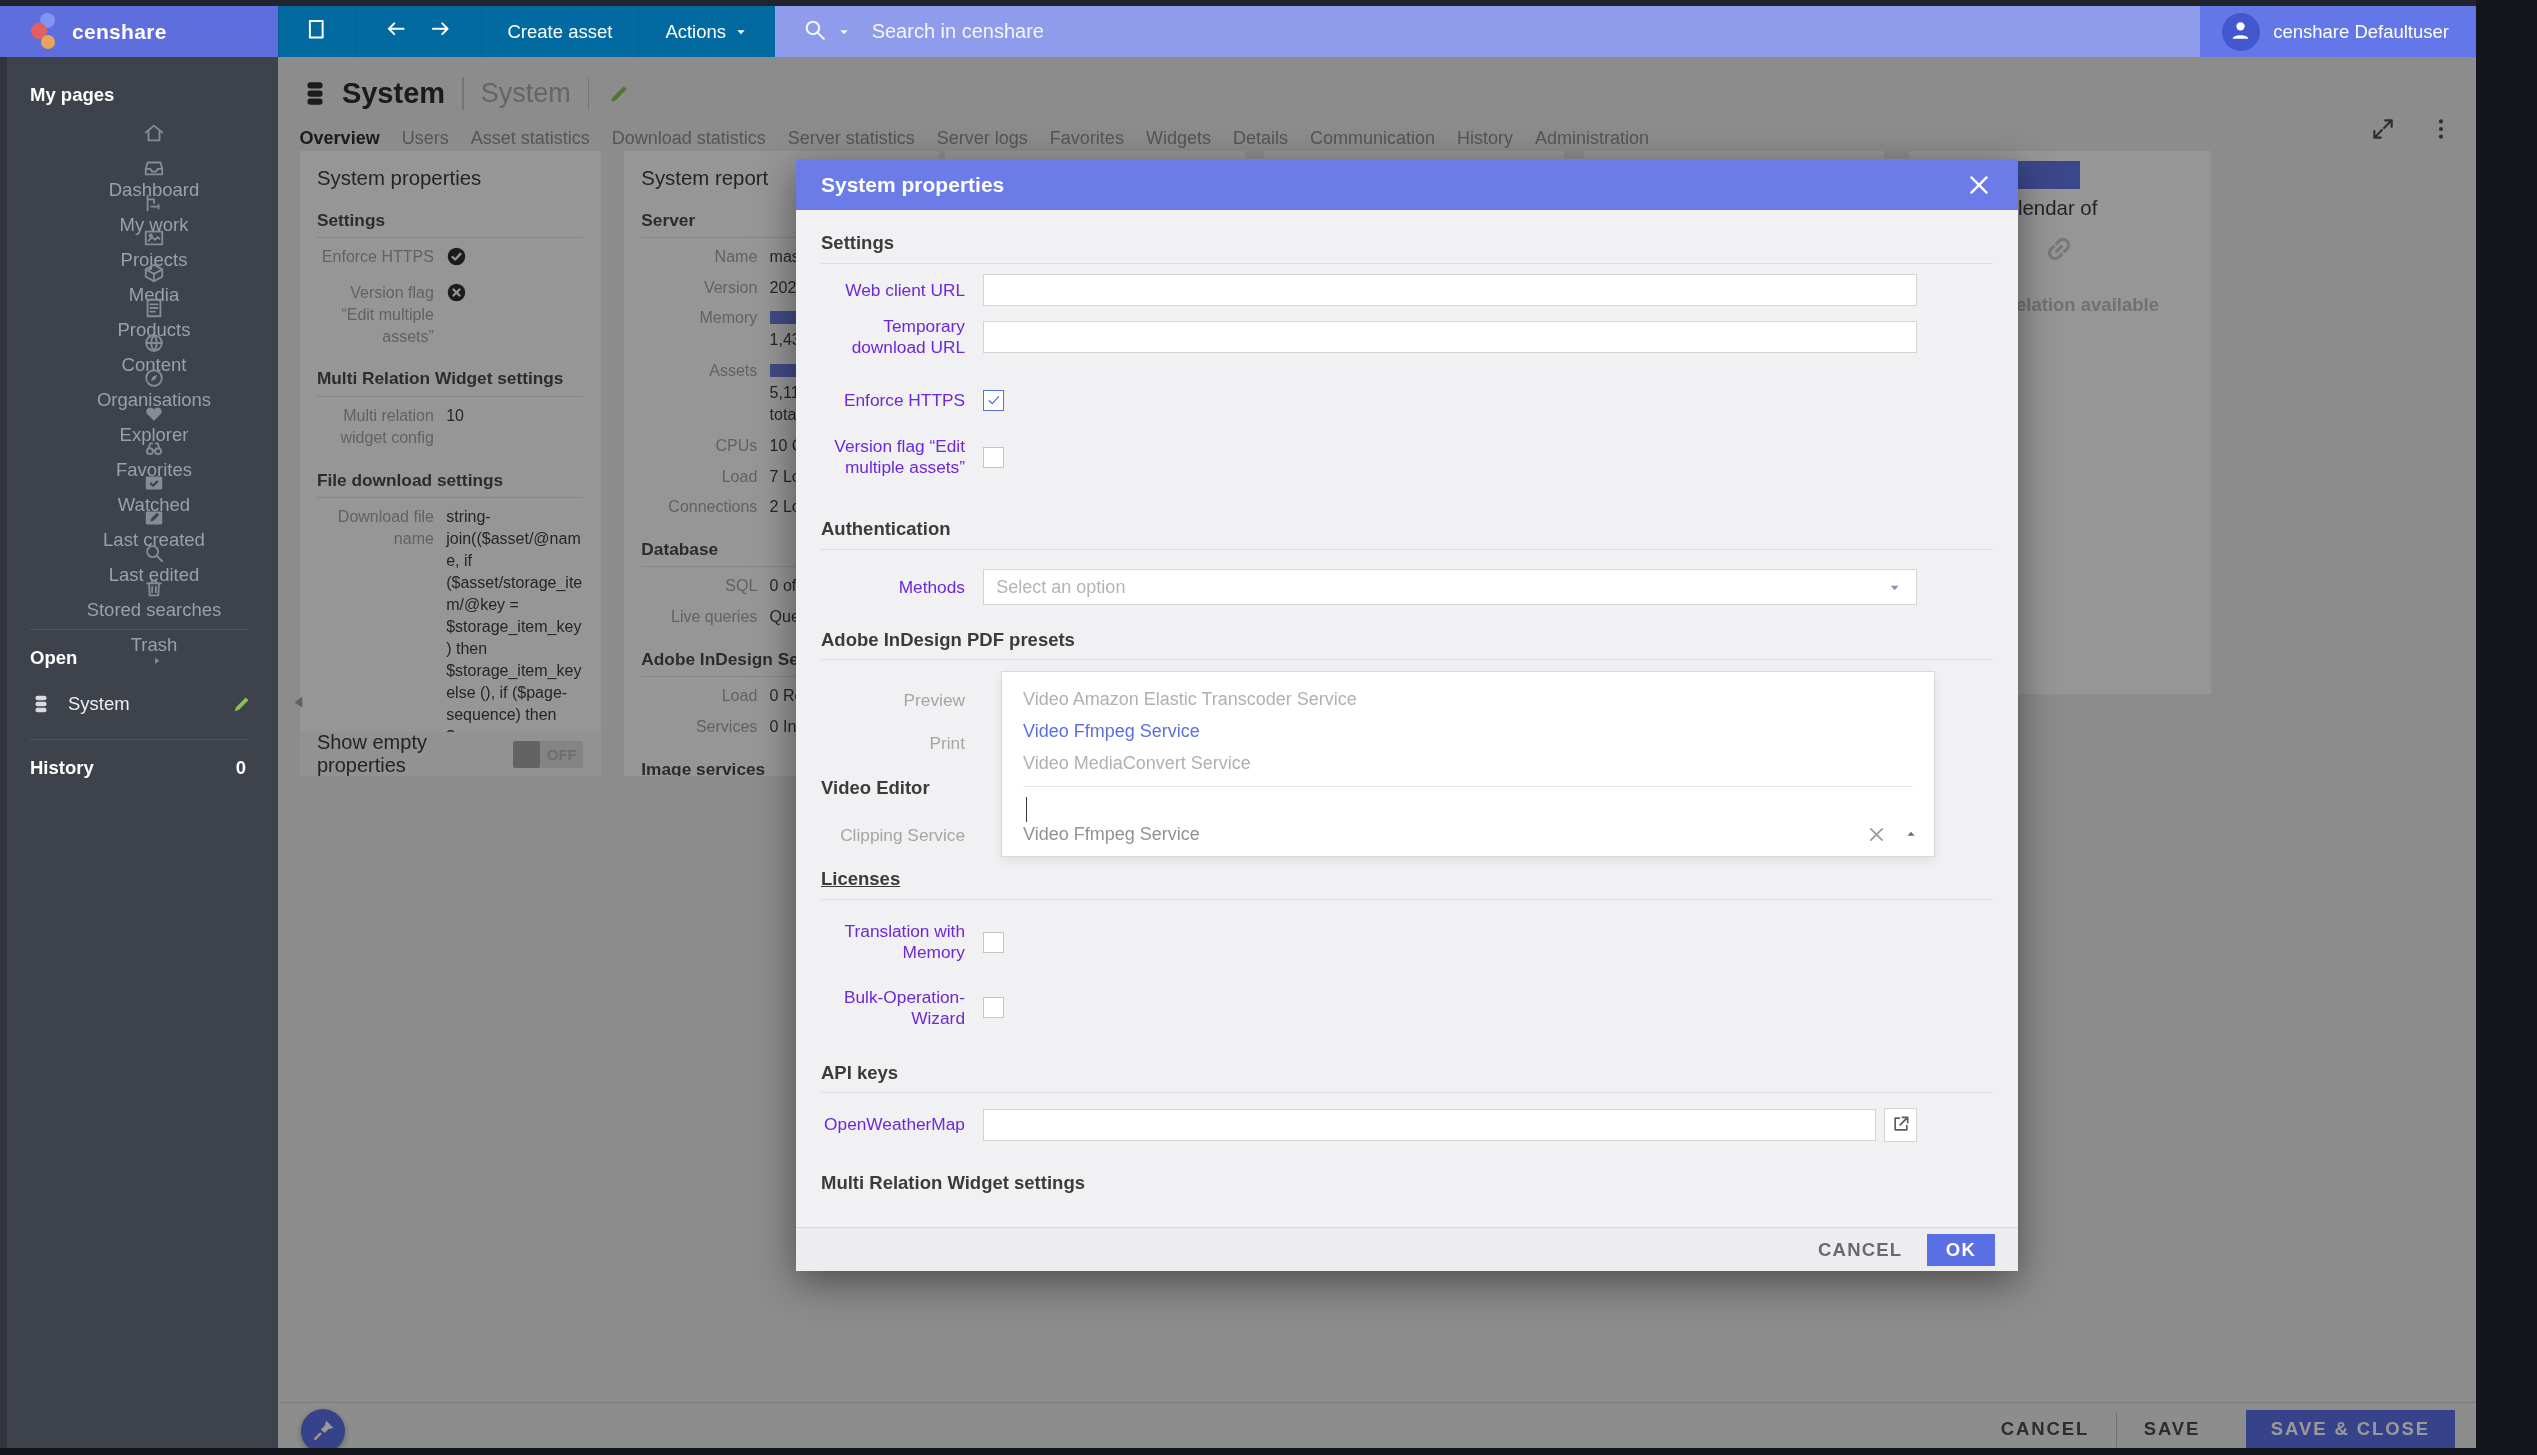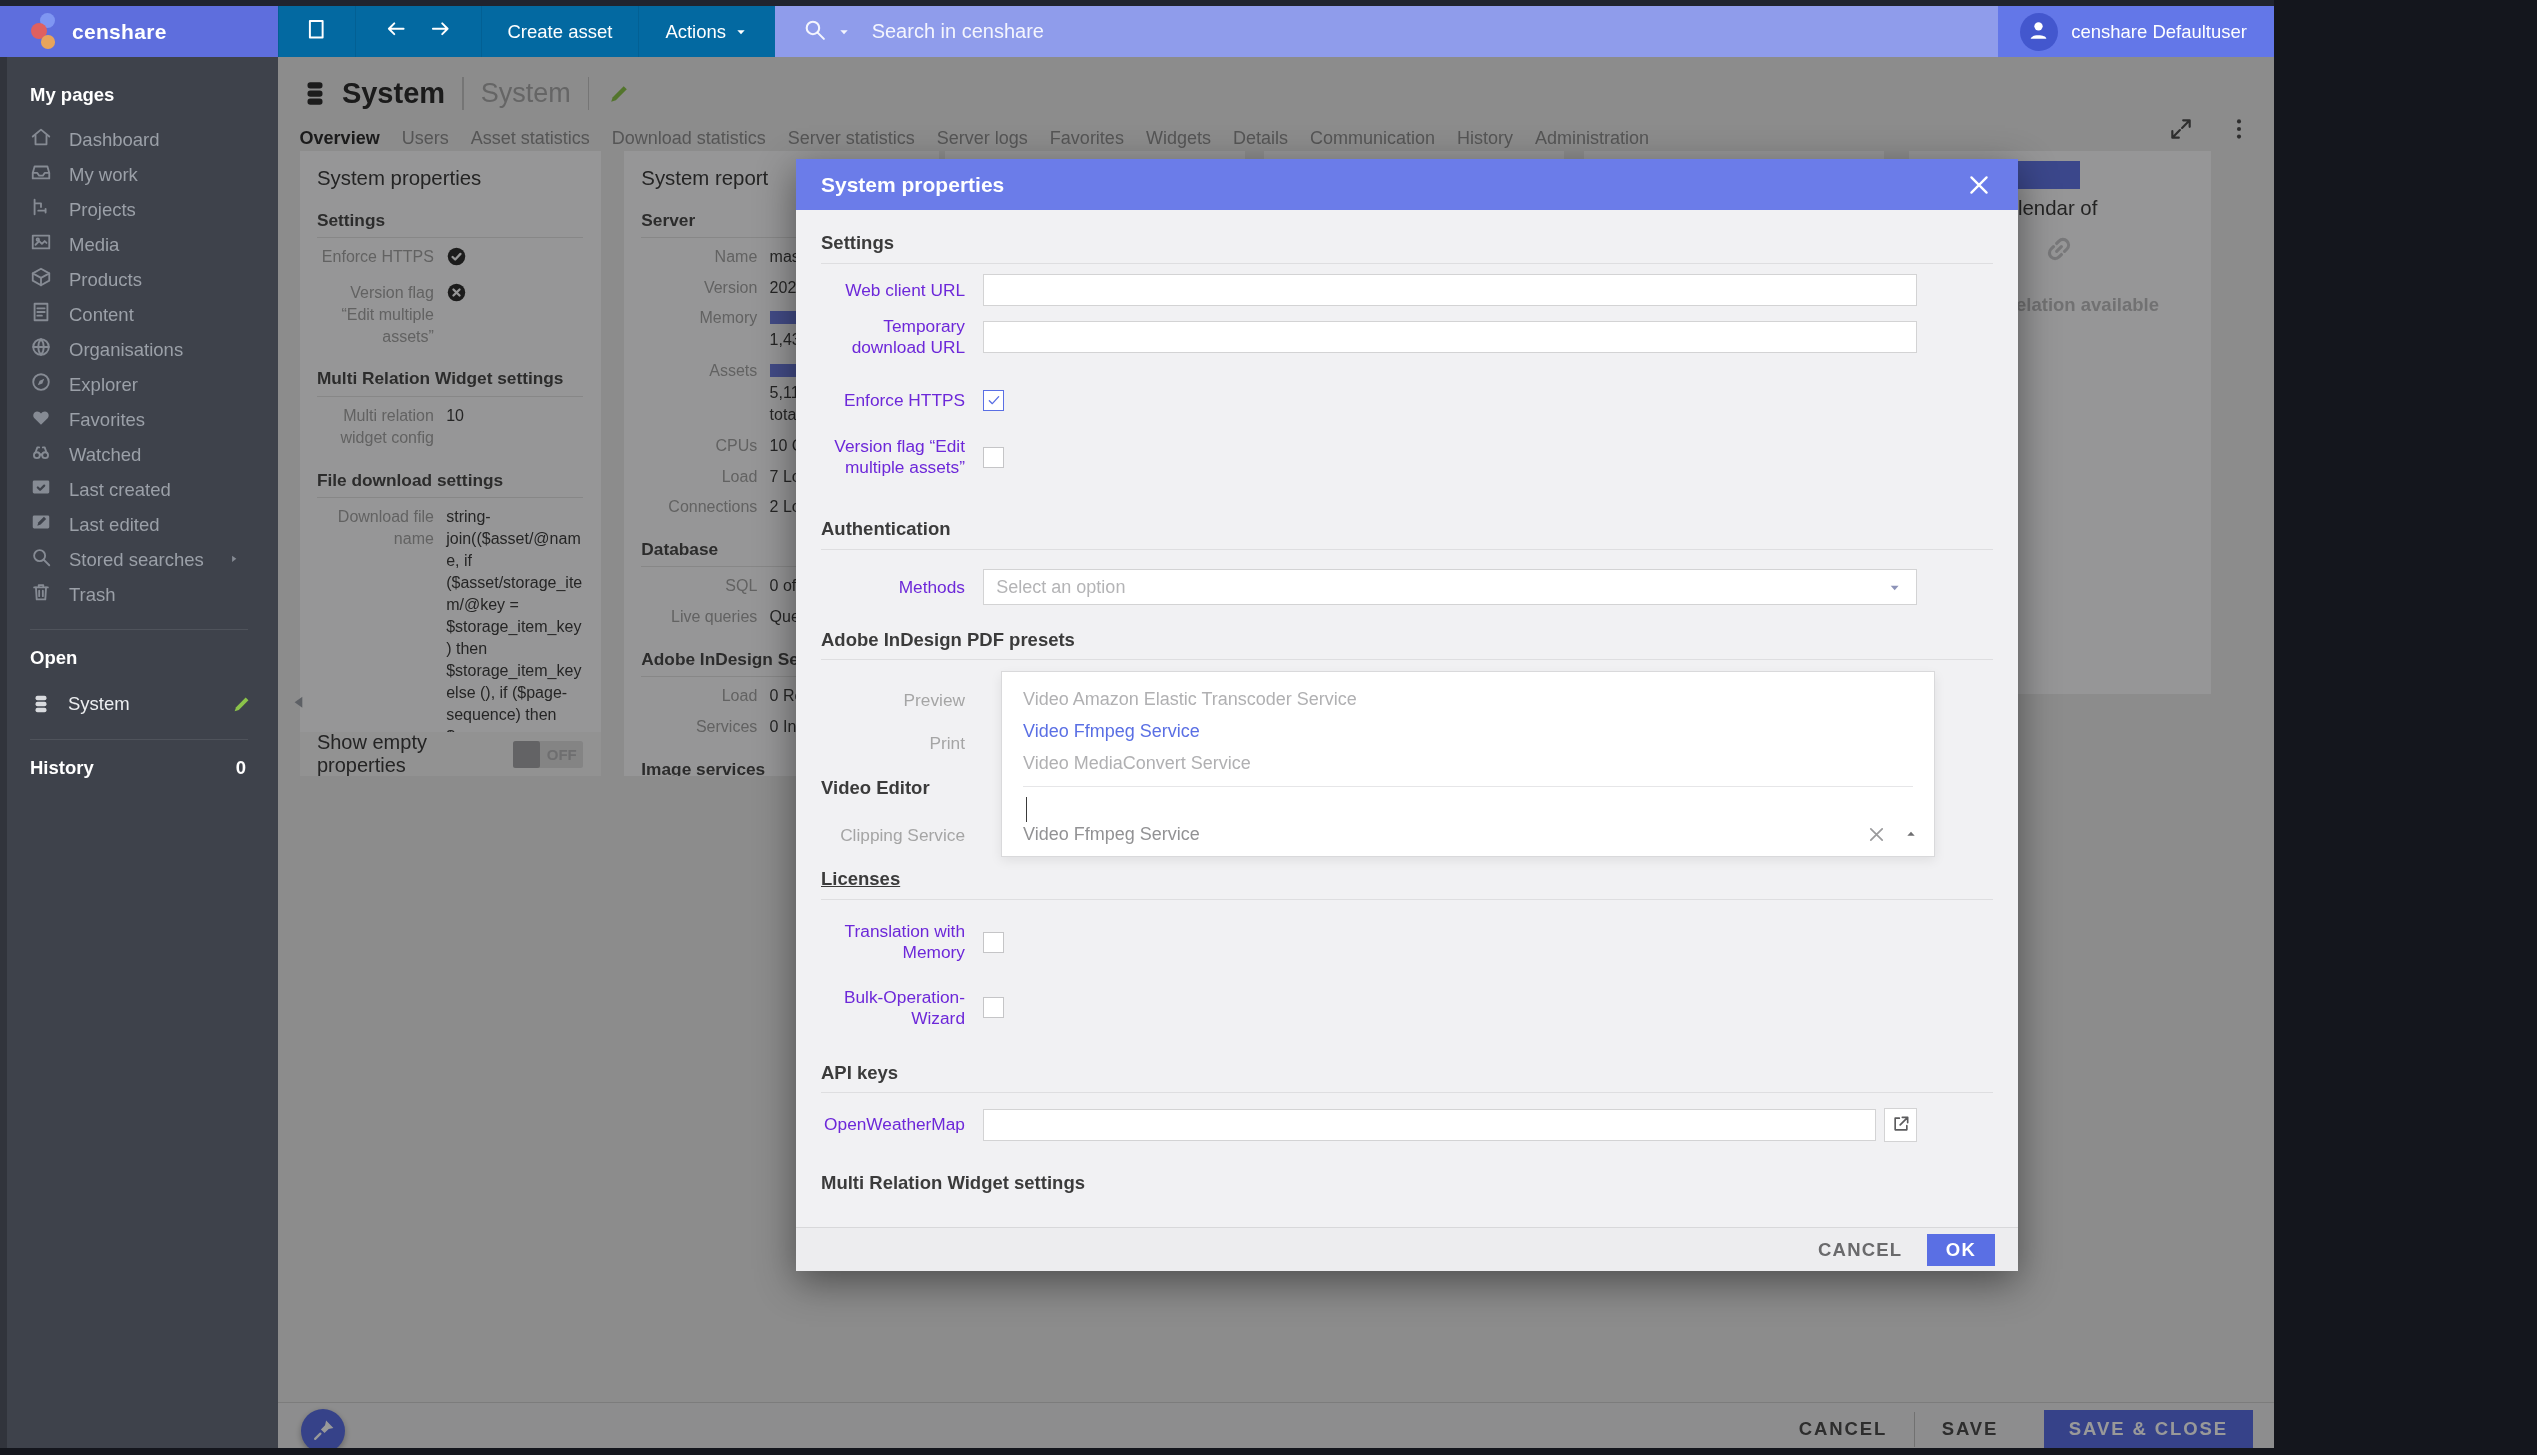--- a/index.html
+++ b/index.html
@@ -1,18 +1,18 @@
 <!DOCTYPE html>
 <html style="font-size:10px"><head>
 <meta charset="utf-8">
 <style>
   * { margin:0; padding:0; box-sizing:border-box; }
   html,body { background:#14161d; }
   body { font-family:"Liberation Sans", sans-serif; }
-  .screen { position:relative; width:2274px; height:1455px; background:#20242f; overflow:hidden; }
+  .screen { position:relative; width:2476px; height:1455px; background:#20242f; overflow:hidden; }
 
   
   .top-dark { position:absolute; left:0; top:0; width:100%; height:6.2px; background:#20242f; z-index:70; }
   .topbar { position:absolute; left:0; top:6.2px; width:100%; height:51px; display:flex; align-items:stretch; z-index:70; color:#fff; }
   .brand { width:278px; background:#5e6edd; display:flex; align-items:center; padding-left:30px; gap:10px; }
   .brand-mark { position:relative; width:32px; height:37px; flex:0 0 auto; }
   .brand-mark i { position:absolute; border-radius:50%; }
   .brand-mark .d1 { width:15px; height:15px; background:#7f96f2; left:10px; top:0; }
   .brand-mark .d2 { width:16px; height:16px; background:#e06060; left:1.2px; top:10px; }
   .brand-mark .d3 { width:13.6px; height:13.6px; background:#e8a45c; left:11px; top:22px; }
@@ -28,21 +28,21 @@
   .avatar svg { width:25px; height:25px; color:#fff; }
   .tb-user-name { font-size:18.5px; }
   .caret { display:inline-flex; }
   .caret svg { width:16px; height:16px; }
 
   
   .sidebar { position:absolute; left:0; top:57px; width:278px; bottom:0; background:#3e424b; z-index:60; color:#9ba0a8; }
   .sidebar .edge { position:absolute; left:0; top:0; bottom:0; width:7.4px; background:#31343c; }
   .sb-inner { padding:27px 0 0 30px; }
   .sb-section { color:#fff; font-weight:bold; font-size:18.5px; margin-bottom:16px; }
-  .sb-item { display:flex; align-items:center; gap:17px; height:35px; font-size:18.5px; cursor:pointer; }
+  .sb-item { display:flex; align-items:center; gap:30px; height:35px; font-size:18.5px; cursor:pointer;flex-direction:column; }
   .sb-item svg { width:22px; height:22px; color:#868b94; flex:0 0 auto; }
   .sb-item .sub { margin-left:6.2px; }
   .sb-item .sub svg { width:13.6px; height:13.6px; }
   .sb-div { height:0.6px; background:rgba(255,255,255,0.09); margin:17.3px 30px 17.3px 0; }
   .sb-open-row { display:flex; align-items:center; gap:16px; height:37px; font-size:18.5px; color:#eceef0; position:relative; padding-right:25px; cursor:pointer; }
   .sb-open-row .dbi { width:22px; height:22px; color:#d8dade; }
   .sb-open-row .pencil { margin-left:auto; width:22px; height:22px; color:#8bc34a; }
   .collapse-handle { position:absolute; right:-30px; top:7.4px; width:18.5px; height:22px; color:#9ba0a8; }
   .collapse-handle svg { width:18.5px; height:18.5px; }
   .sb-hist { display:flex; align-items:center; font-weight:bold; font-size:18.5px; color:#fff; padding-right:32px; }

